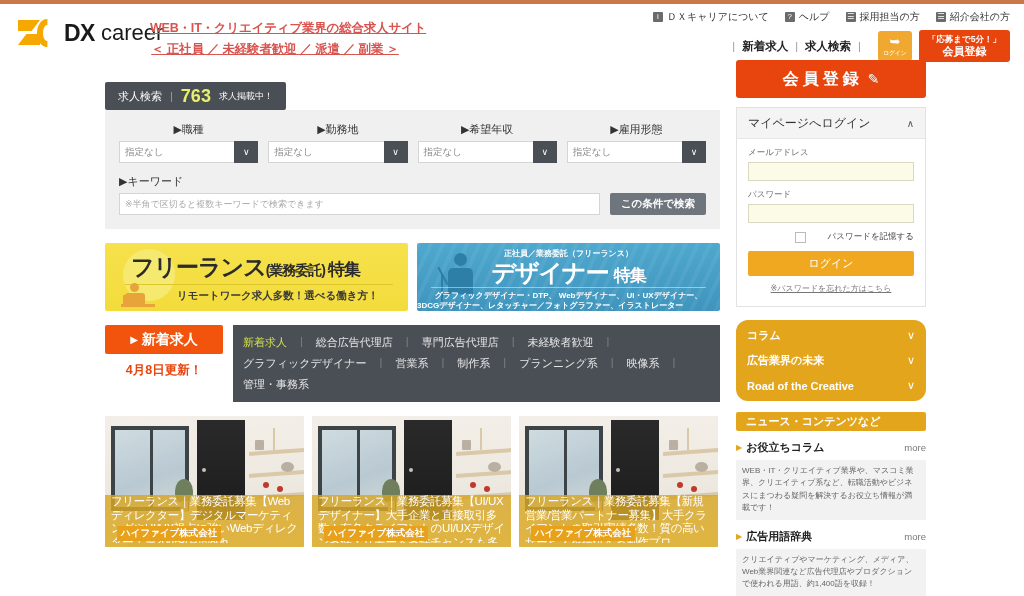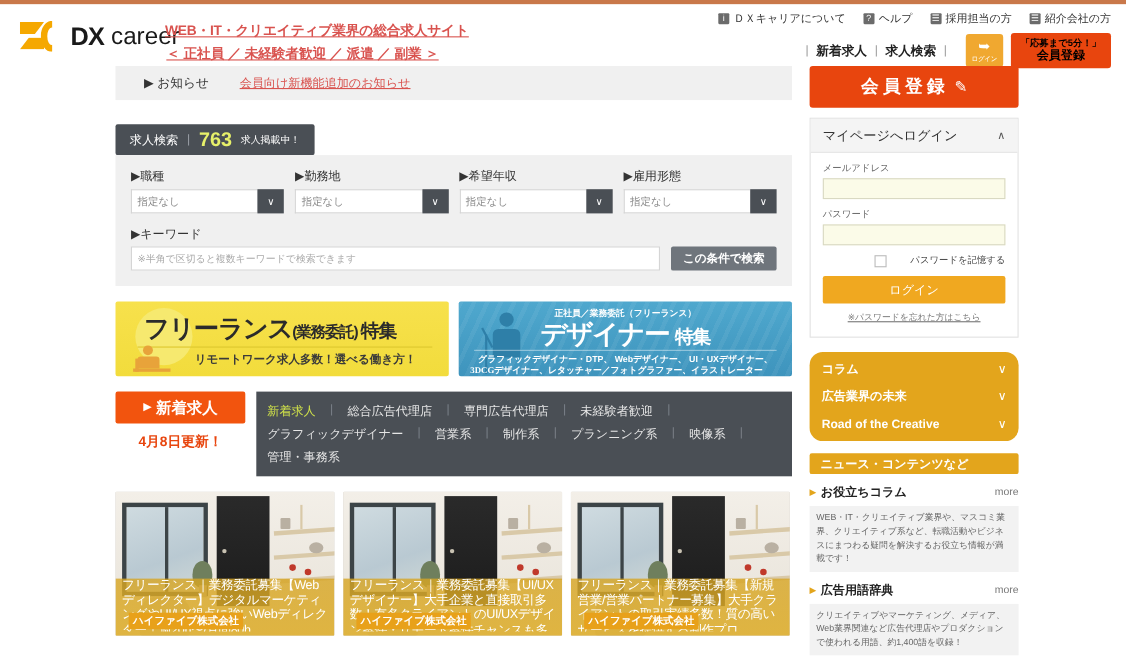--- a/index.html
+++ b/index.html
@@ -50,21 +50,21 @@
   .nav-sep { color:#999; font-size:11px; padding: 0 7px; }
   .nav-link { font-size: 11.5px; font-weight:700; color:#222; white-space:nowrap; }
   .btn-login {
     margin-left: 10px; width: 34px; height: 30px; background:#F0A830; border-radius:3px;
     display:flex; flex-direction:column; align-items:center; justify-content:center; gap:1px;
     color:#fff;
   }
   .btn-login .ic { font-size: 13px; line-height:1; }
   .btn-login .tx { font-size: 6px; letter-spacing:-0.3px; }
   .btn-reg {
-    margin-left: 7px; background:#E8450E; border-radius:3px; color:#000000;
+    margin-left: 7px; background:#E8450E; border-radius:3px; color:#ffffff;
     padding: 4px 9px; text-align:center; line-height:1.25;
   }
   .btn-reg .r1 { font-size: 8.5px; font-weight:700; }
   .btn-reg .r2 { font-size: 11px; font-weight:800; }
 
   
   .body-wrap { position:relative; width: 1024px; }
   .main-col { position:absolute; left: 105px; top: 0; width: 615px; }
   .side-col { position:absolute; left: 736px; top: 0; width: 190px; }
 
@@ -80,21 +80,21 @@
     margin-top: 22px; display:inline-flex; align-items:center; gap:8px;
     background:#4a4f55; color:#fff; padding: 5px 13px; border-radius:2px;
   }
   .search-badge .lab { font-size: 11px; }
   .search-badge .bar { color:#9aa0a6; font-size:11px; }
   .search-badge .num { font-size: 18px; font-weight:700; color:#e7f06a; line-height:1; }
   .search-badge .suf { font-size: 9px; }
 
   .search-panel { background:#F0F0F0; padding: 12px 14px 14px 14px; }
   .filter-row { display:flex; gap: 10px; }
-  .filter { flex:1; }
+  .filter { flex:1;text-align:center; }
   .filter-label { font-size: 11px; color:#333; margin-bottom: 4px; }
   .select-wrap { display:flex; height: 22px; }
   .select-face {
     flex:1; background:#fff; border:1px solid #d5d5d5; border-right:none;
     font-size: 9.5px; color:#888; display:flex; align-items:center; padding-left:5px;
   }
   .select-arrow {
     width: 24px; background:#4a4f55; color:#fff; display:flex; align-items:center;
     justify-content:center; font-size: 9px;
   }
@@ -130,21 +130,21 @@
   .ban-des { width: 303px; background: linear-gradient(180deg,#4FA8CE 0%, #3E94BD 100%); }
   .ban-des .stripes {
     position:absolute; inset:0;
     background: repeating-linear-gradient(115deg, rgba(255,255,255,0.06) 0 4px, transparent 4px 11px);
   }
   .ban-des .top { position:absolute; left:0; right:0; top:5px; text-align:center; font-size:8px; font-weight:700; color:#fff; }
   .ban-des .ttl { position:absolute; left:0; right:0; top:14px; text-align:center; font-size:24px; font-weight:800; color:#fff; letter-spacing:-1px; white-space:nowrap;}
   .ban-des .ttl b { font-size:17px; margin-left:5px;}
   .ban-des .rule { position:absolute; left:14px; top:44px; width:275px; height:1px; background:rgba(255,255,255,0.45);}
   .ban-des .s1 { position:absolute; left:0; right:0; top:47px; text-align:center; font-size:8px; font-weight:700; color:#fff; }
-  .ban-des .s2 { position:absolute; left:0; right:16px; top:57px; text-align:center; font-size:8px; font-weight:700; color:#fff;font-family:Liberation Serif, serif; }
+  .ban-des .s2 { position:absolute; left:0; right:16px; top:57px; font-size:8px; font-weight:700; color:#fff; }
   .ban-des .fig { position:absolute; left:22px; top:10px; width:44px; height:56px; }
   .ban-des .fig .hd { position:absolute; left:15px; top:0; width:13px; height:13px; border-radius:50%; background:#2E7FA8;}
   .ban-des .fig .bd { position:absolute; left:9px; top:15px; width:25px; height:26px; background:#2E7FA8; border-radius:5px 5px 0 0;}
   .ban-des .fig .st { position:absolute; left:2px; top:20px; width:2px; height:36px; background:#2E7FA8;}
   .ban-des .fig .cv { position:absolute; left:-6px; top:22px; width:20px; height:2px; background:#2E7FA8; transform:rotate(62deg);}
 
   
   .newjobs { display:flex; margin-top: 14px; }
   .nj-left { width: 118px; }
   .nj-btn {
@@ -316,27 +316,20 @@
         <div class="r2">会員登録</div>
       </div>
     </div>
   </div>
 
   <div class="body-wrap">
 
     <div class="main-col">
 
       
-      <div class="notice">
-        <span class="notice-label">
-          <span>▶</span>
-          <span>お知らせ</span>
-        </span>
-        <span class="notice-link">会員向け新機能追加のお知らせ</span>
-      </div>
 
       
       <div class="search-badge">
         <span class="lab">求人検索</span>
         <span class="bar">|</span>
         <span class="num">763</span>
         <span class="suf">求人掲載中！</span>
       </div>
 
       

